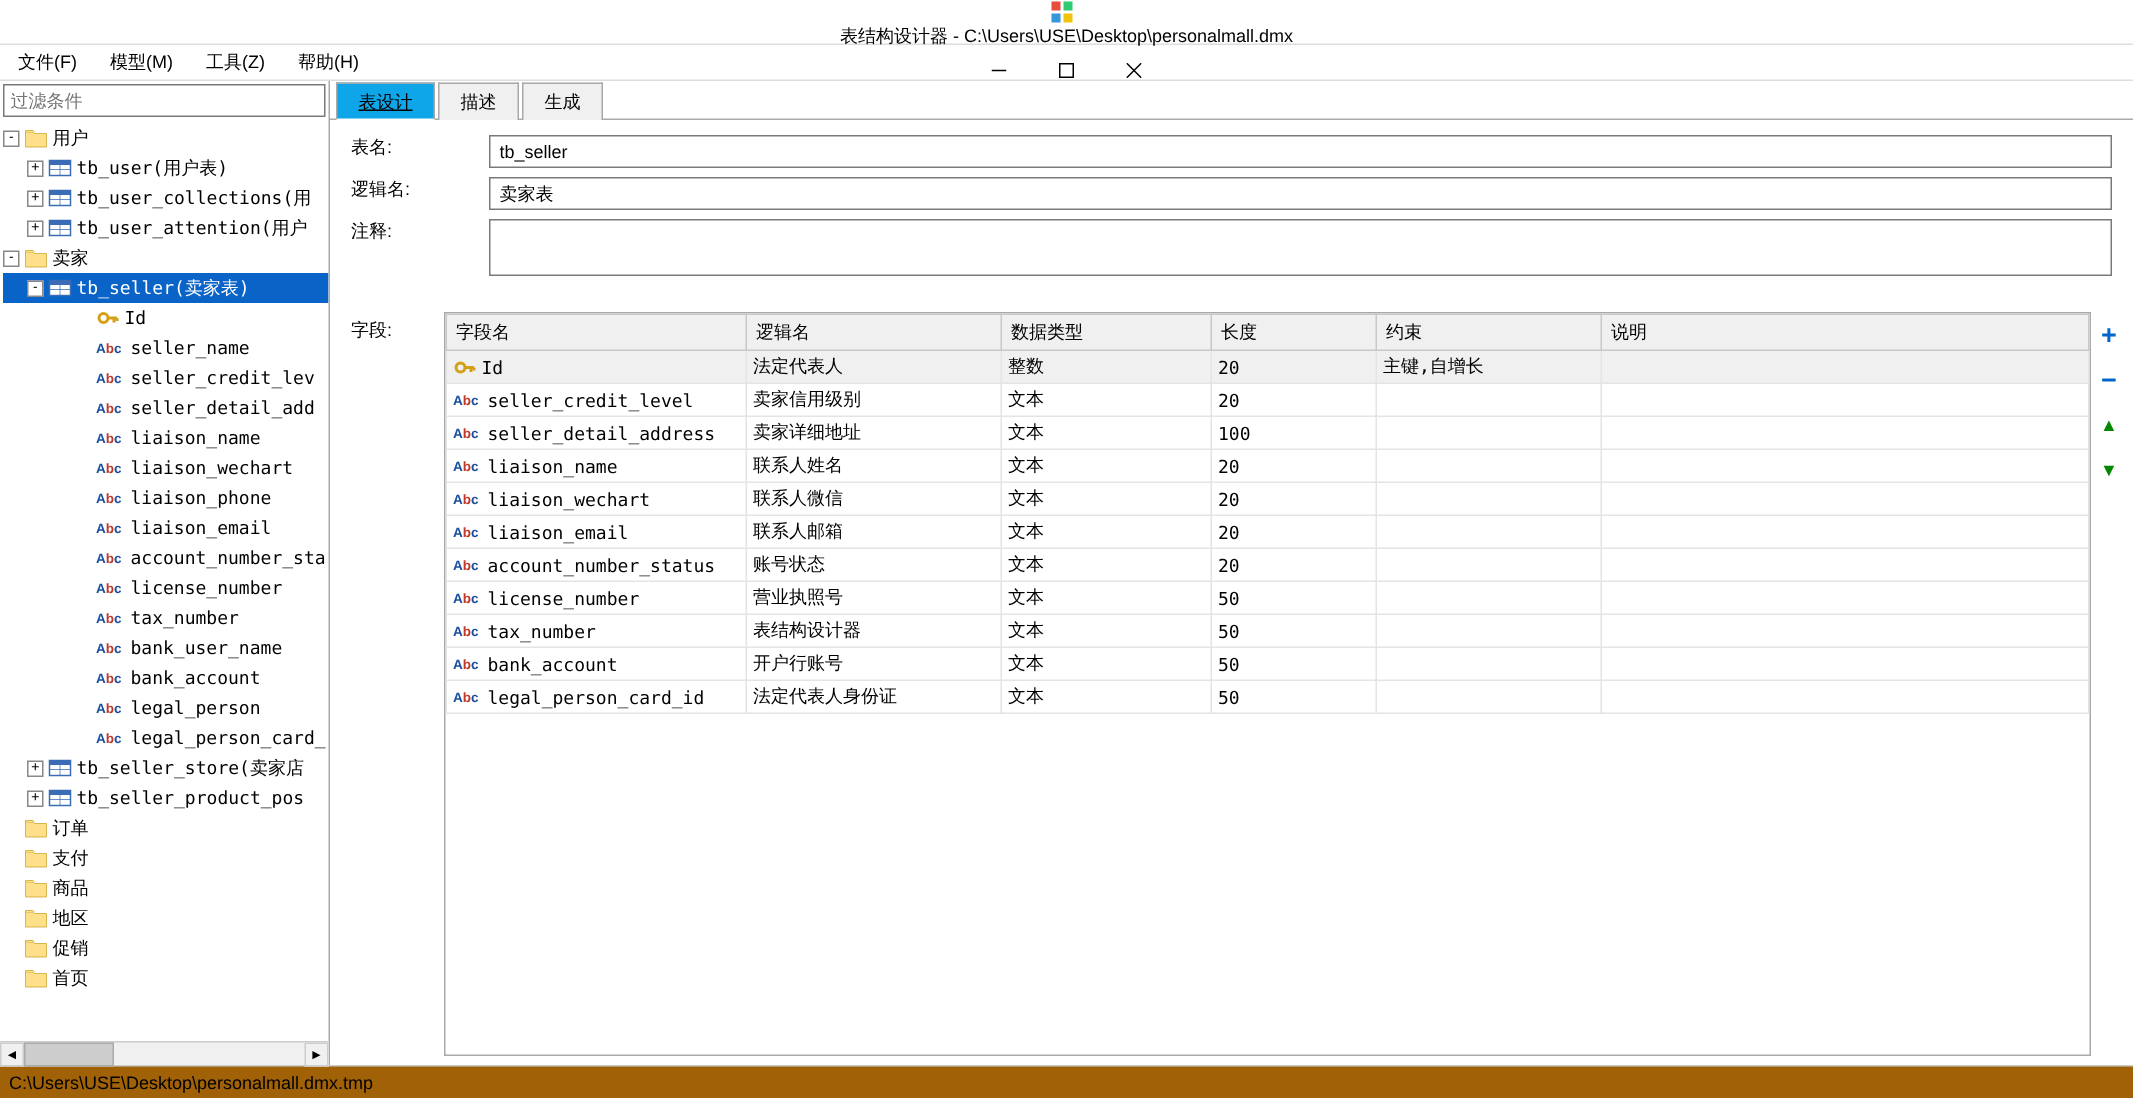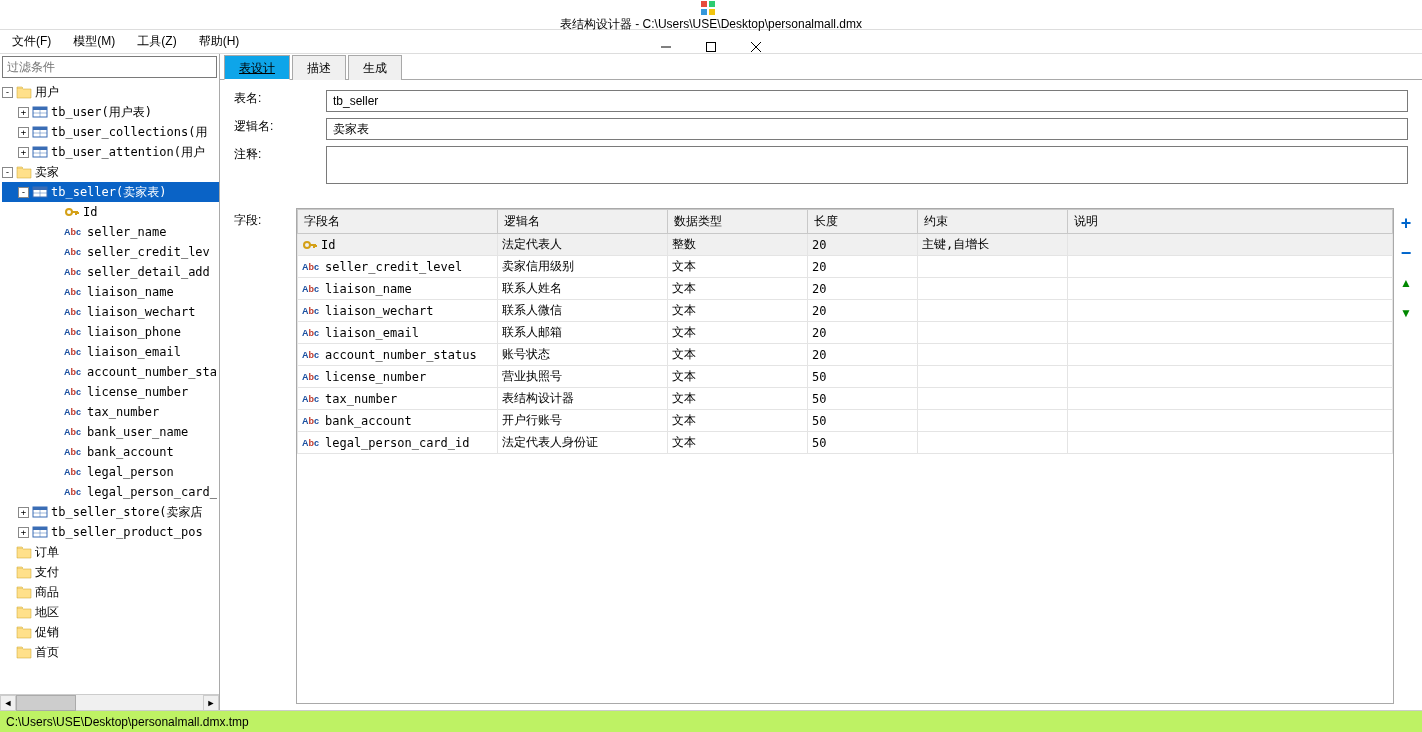--- a/index.html
+++ b/index.html
@@ -40,21 +40,21 @@
 .fields-area { flex: 1; display: flex; padding: 12px 4px 6px 14px; overflow: hidden; }
 .fields-label { width: 62px; padding-top: 4px; }
 .grid-wrap { flex: 1; border: 1px solid #a9a9a9; overflow: auto; background: #fff; }
 .grid { width: 100%; border-collapse: collapse; table-layout: fixed; }
 .grid th { background: #f0f0f0; border: 1px solid #c8c8c8; padding: 3px 6px; text-align: left; font-weight: normal; height: 20px; }
 .grid td { border: 1px solid #e4e4e4; padding: 2px 4px; height: 20px; font-family: "NSimSun","SimSun",monospace; }
 .grid tr.sel td { background: #f0f0f0; }
 .grid td .cell-flex { display: flex; align-items: center; }
 .side-btns { width: 24px; display: flex; flex-direction: column; align-items: center; padding-top: 6px; gap: 12px; }
 .side-btns .sbtn { width: 18px; height: 18px; display: flex; align-items: center; justify-content: center; cursor: default; font-weight: bold; }
-.statusbar { height: 22px; background: #bef264; border-top: 1px solid #ccc; padding: 2px 6px; display: flex; align-items: center; }
+.statusbar { height: 22px; background: #a16207; border-top: 1px solid #ccc; padding: 2px 6px; display: flex; align-items: center; }
 </style>
 </head>
 <body>
 
 <div class="titlebar">
   <span class="icon">
     <svg width="16" height="16" viewBox="0 0 16 16">
         <rect x="1" y="1" width="6" height="6" fill="#e74c3c"></rect>
         <rect x="9" y="1" width="6" height="6" fill="#2ecc71"></rect>
         <rect x="1" y="9" width="6" height="6" fill="#3498db"></rect>
@@ -442,20 +442,33 @@
                 <td>卖家信用级别</td>
                 <td>文本</td>
                 <td>20</td>
                 <td></td>
                 <td></td>
               </tr>
               <tr>
                 <td>
                   <div class="cell-flex">
                     <span class="icon-abc">A<span style="color:#c0392b">b</span>c</span>
+                    <span>seller_detail_address</span>
+                  </div>
+                </td>
+                <td>卖家详细地址</td>
+                <td>文本</td>
+                <td>100</td>
+                <td></td>
+                <td></td>
+              </tr>
+              <tr>
+                <td>
+                  <div class="cell-flex">
+                    <span class="icon-abc">A<span style="color:#c0392b">b</span>c</span>
                     <span>liaison_name</span>
                   </div>
                 </td>
                 <td>联系人姓名</td>
                 <td>文本</td>
                 <td>20</td>
                 <td></td>
                 <td></td>
               </tr>
               <tr>

